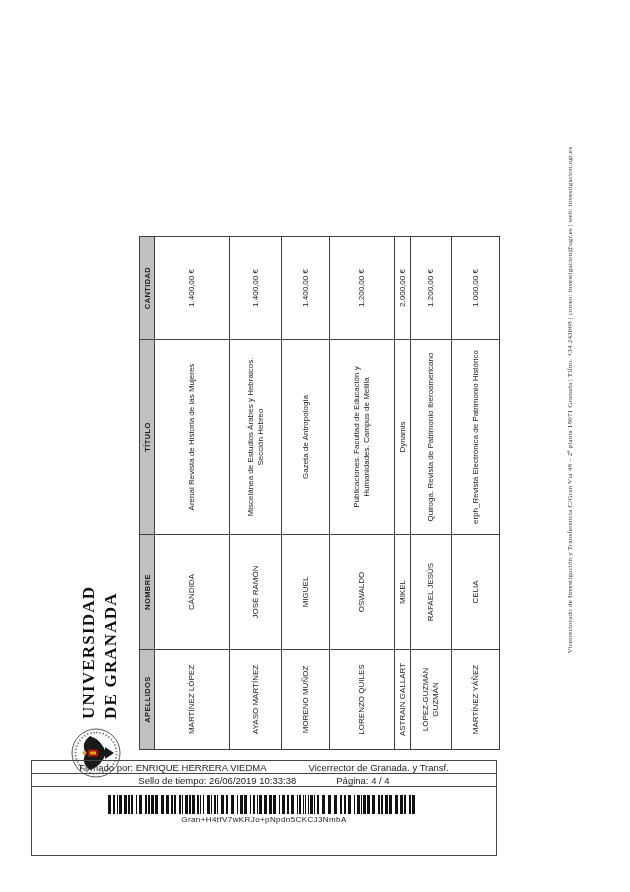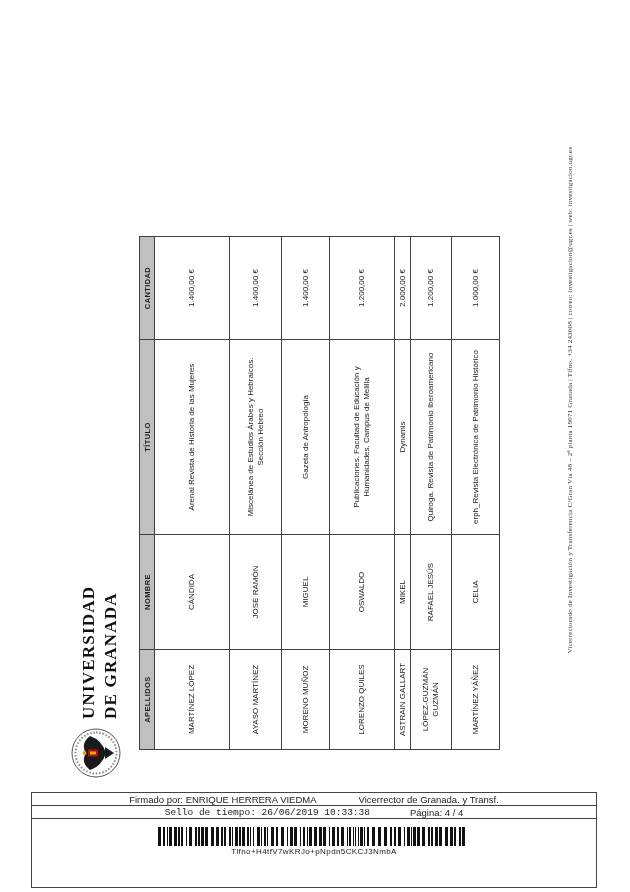--- a/index.html
+++ b/index.html
@@ -40,28 +40,28 @@
     padding:1px 3px;overflow:hidden;
   }
   table.grants th{
     background:#c0c0c0;font-size:7.5px;font-weight:700;letter-spacing:.4px;
   }
   table.grants td{font-size:8px;line-height:10px;}
   tr.hdr{height:15px;}
   tr.r1{height:75px;} tr.r2{height:52px;} tr.r3{height:48px;}
   tr.r4{height:65px;} tr.r5{height:16px;} tr.r6{height:41px;} tr.r7{height:48px;}
   
-  .sig{position:absolute;left:31px;top:792px;width:566px;}
+  .sig{position:absolute;left:31px;top:760px;width:466px;}
   .sig-row{
     border:1px solid #444;border-bottom:none;height:12px;
     display:flex;align-items:center;justify-content:center;
     font-size:9.5px;color:#222;
   }
   .sig-row .gapL{margin-right:42px;}
-  .sig-row2 .gapL{margin-right:40px;font-family:Liberation Mono, monospace;}
+  .sig-row2 .gapL{margin-right:40px;}
   .sig-barcode-cell{
     border:1px solid #444;height:70px;display:flex;flex-direction:column;
     align-items:center;justify-content:flex-start;padding-top:8px;box-sizing:border-box;
   }
   .barcode{width:312px;height:19px;display:flex;align-items:stretch;}
   .barcode span{flex:none;height:100%;}
   .barcode .b{background:#111;}
   .code{font-size:8px;color:#222;letter-spacing:.4px;margin-top:1px;}
   .integrity{
     font-size:9.5px;line-height:12px;color:#222;text-align:center;
@@ -308,15 +308,15 @@
         <span class="b" style="width:3px"></span>
         <span style="width:2px"></span>
         <span class="b" style="width:3px"></span>
         <span style="width:1px"></span>
         <span class="b" style="width:2px"></span>
         <span style="width:3px"></span>
         <span class="b" style="width:2px"></span>
         <span style="width:1px"></span>
         <span class="b" style="width:3px"></span>
       </div>
-    <div class="code">Tlfno+H4tfV7wKRJo+pNpdn5CKCJ3NmbA</div>
+    <div class="code">Gran+H4tfV7wKRJo+pNpdn5CKCJ3NmbA</div>
   </div>
 </div>
 
 </body></html>

